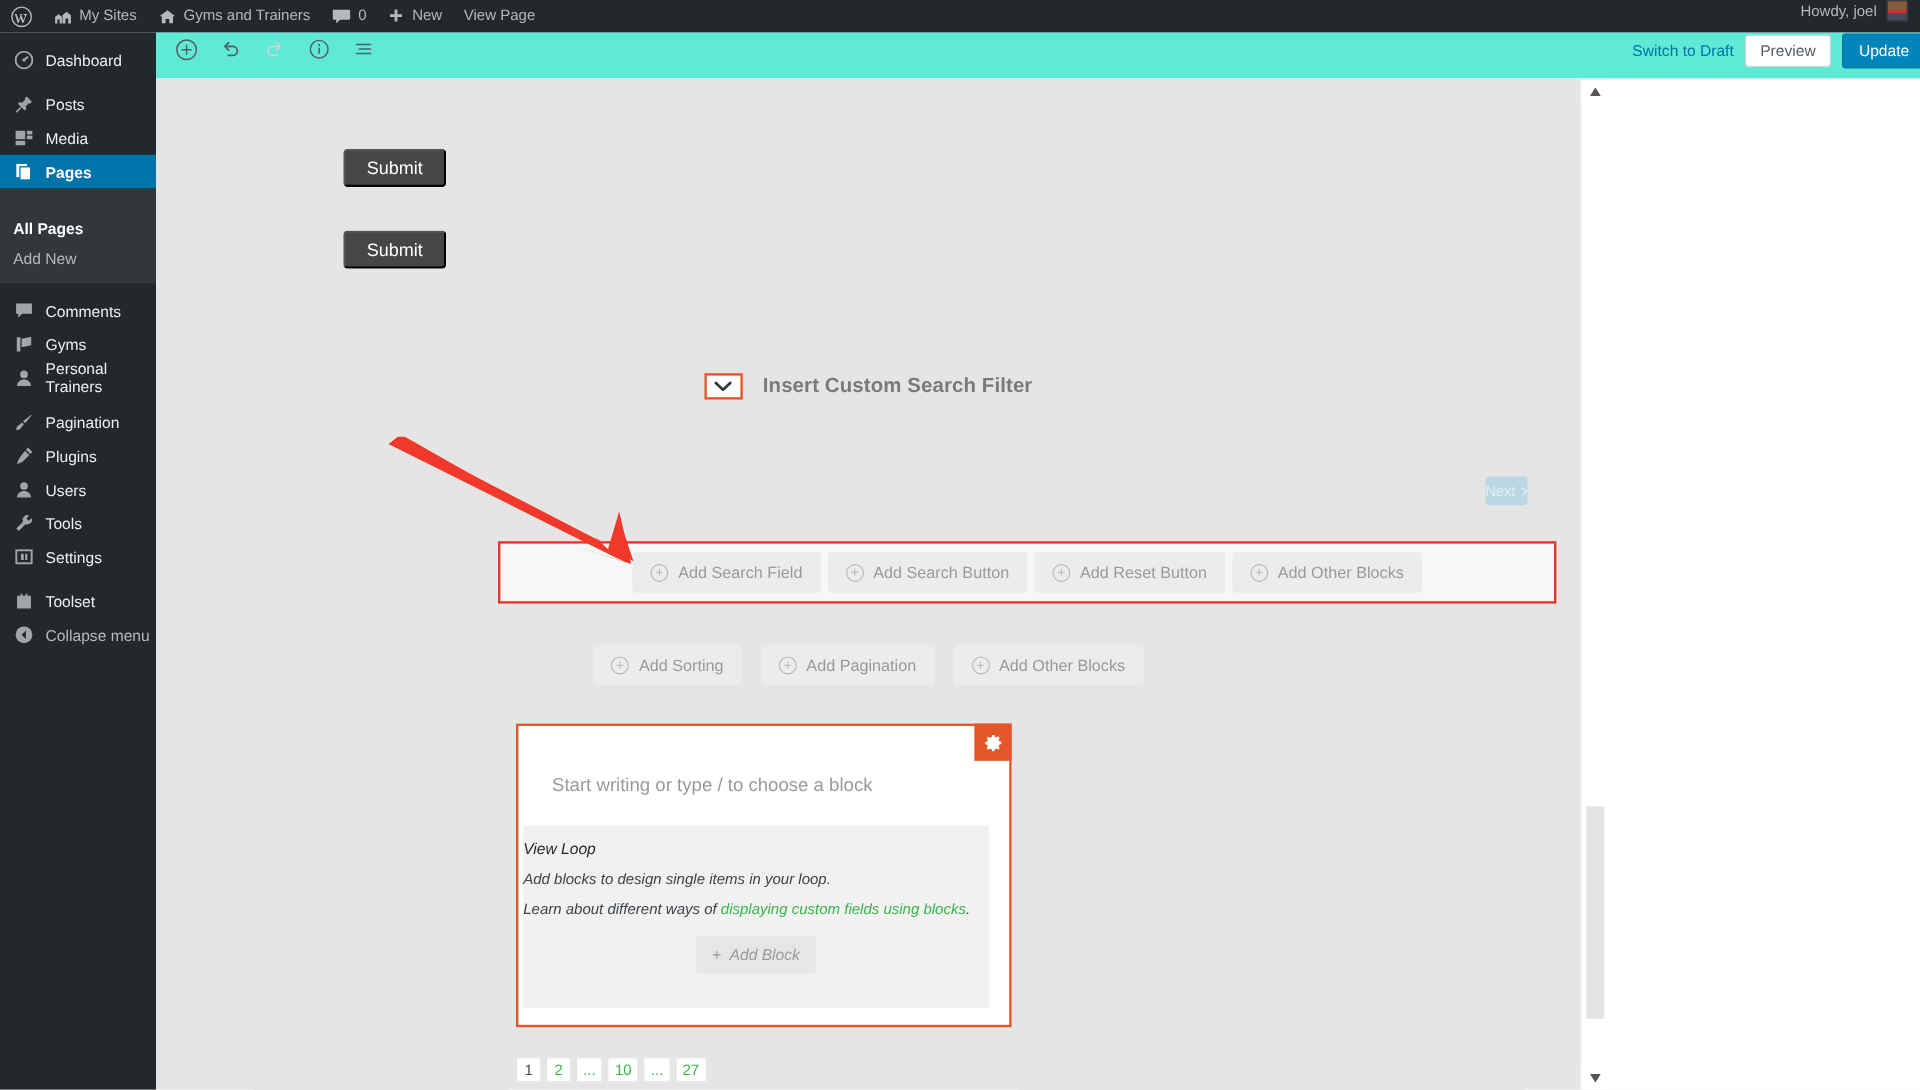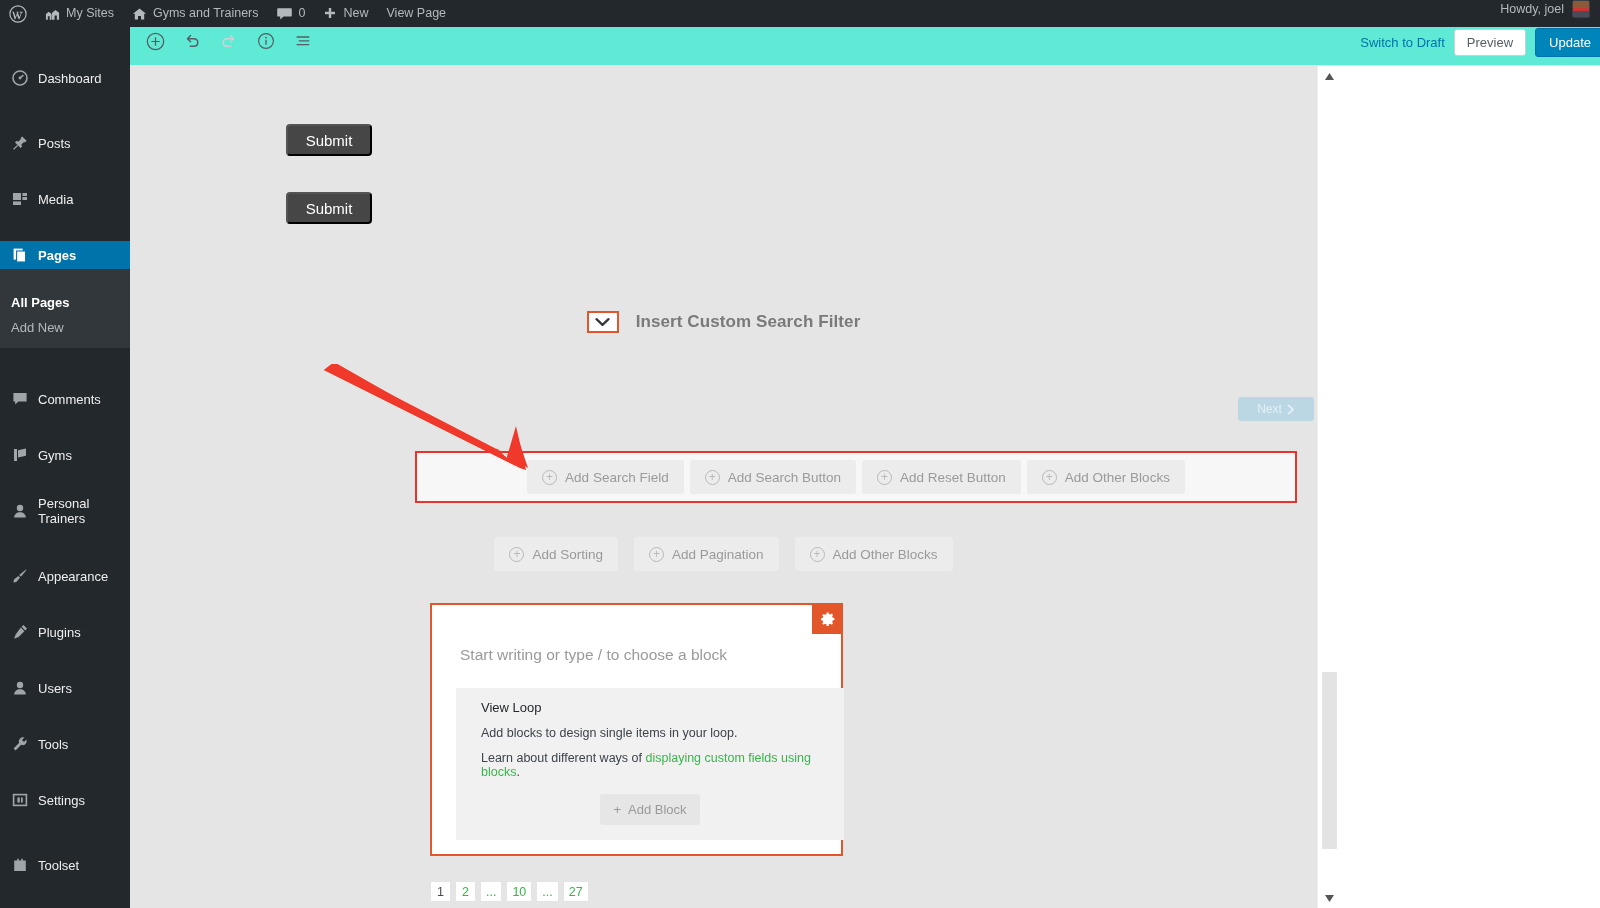--- a/index.html
+++ b/index.html
@@ -41,21 +41,21 @@
     position: absolute; top: 27px; left: 0;
     width: 130px; height: 881px;
     background: #23282d;
     font-size: 13px;
     color: #eee;
     z-index: 40;
   }
   .menu-item {
     display: flex; align-items: center; gap: 9px;
     height: 28px; padding: 0 0 0 11px;
-    color: #eee; position: relative; margin-top: 28px;
+    color: #eee; position: relative;
   }
   .menu-item .mi-ico {
     width: 18px; height: 18px; flex: none;
     display: flex; align-items: center; justify-content: center;
     color: #a0a5aa;
   }
   .menu-item.current {
     background: #0073aa; color: #fff; font-weight: 600;
   }
   .menu-item.current .mi-ico { color: #fff; }
@@ -207,21 +207,21 @@
     border: 1px solid #8f8f8f;
     background: #fff;
     display: flex; align-items: center;
     padding: 0 8px;
     font-size: 12.5px; color: #6b6b6b;
   }
   .field-select .arrow { margin-left: auto; color: #333; font-size: 10px; }
 
   .next-btn {
     position: absolute; left: 1108px; top: 331px;
-    width: 76px; height: 24px;
+    width: 35px; height: 24px;
     background: #bcd7e4; color: #e3f0f6;
     border-radius: 3px;
     display: flex; align-items: center; justify-content: center; gap: 5px;
     font-size: 12px;
   }
 
   .hl-box {
     position: absolute; left: 285px; top: 385px;
     width: 882px; height: 52px;
     border: 2px solid #e8332a;
@@ -260,24 +260,25 @@
     position: absolute; right: -2px; top: -2px;
     width: 31px; height: 31px;
     background: #e2562a; color: #fff;
     display: flex; align-items: center; justify-content: center;
   }
   .ph-text {
     position: absolute; left: 28px; top: 41px;
     font-size: 15.5px; color: #9a9a9a;
   }
   .inner-loop {
-    position: absolute; left: 24px; top: 83px;
+    position: absolute; left: 4px; top: 83px;
     width: 388px; height: 152px;
     background: #f1f1f1;
-    padding: 12px 25px;
+    padding: 12px 0;
+    font-style: italic;
   }
   .il-title { font-size: 13px; color: #23282d; font-weight: 400; }
   .il-p { font-size: 12.5px; color: #3c434a; margin-top: 11px; }
   .il-link { color: #39b54a; }
   .il-addblock-wrap { display: flex; justify-content: center; margin-top: 15px; }
   .il-addblock {
     background: #e6e6e6; color: #9a9a9a;
     border-radius: 3px; height: 31px; padding: 0 13px;
     display: inline-flex; align-items: center; gap: 7px; font-size: 13px;
   }
@@ -429,21 +430,21 @@
 
   <div class="menu-gap"></div>
 
   <div class="menu-item">
     <span class="mi-ico">
       <svg width="16" height="16" viewBox="0 0 16 16">
           <path d="M14 1.6 7.2 7 9 8.8 14.4 2z" fill="currentColor"></path>
           <path d="M6.4 8 8 9.6 4.4 14 1.4 14.6 2 11.6z" fill="currentColor"></path>
         </svg>
     </span>
-    <span>Appearance</span>
+    <span>Pagination</span>
   </div>
 
   <div class="menu-item">
     <span class="mi-ico">
       <svg width="16" height="16" viewBox="0 0 16 16">
           <path d="M11.4 1 9.6 2.8l3.6 3.6L15 4.6z" fill="currentColor"></path>
           <path d="M8.8 3.6 12.4 7.2 6.6 13 2 14.8 3.8 10.2z" fill="currentColor"></path>
         </svg>
     </span>
     <span>Plugins</span>

